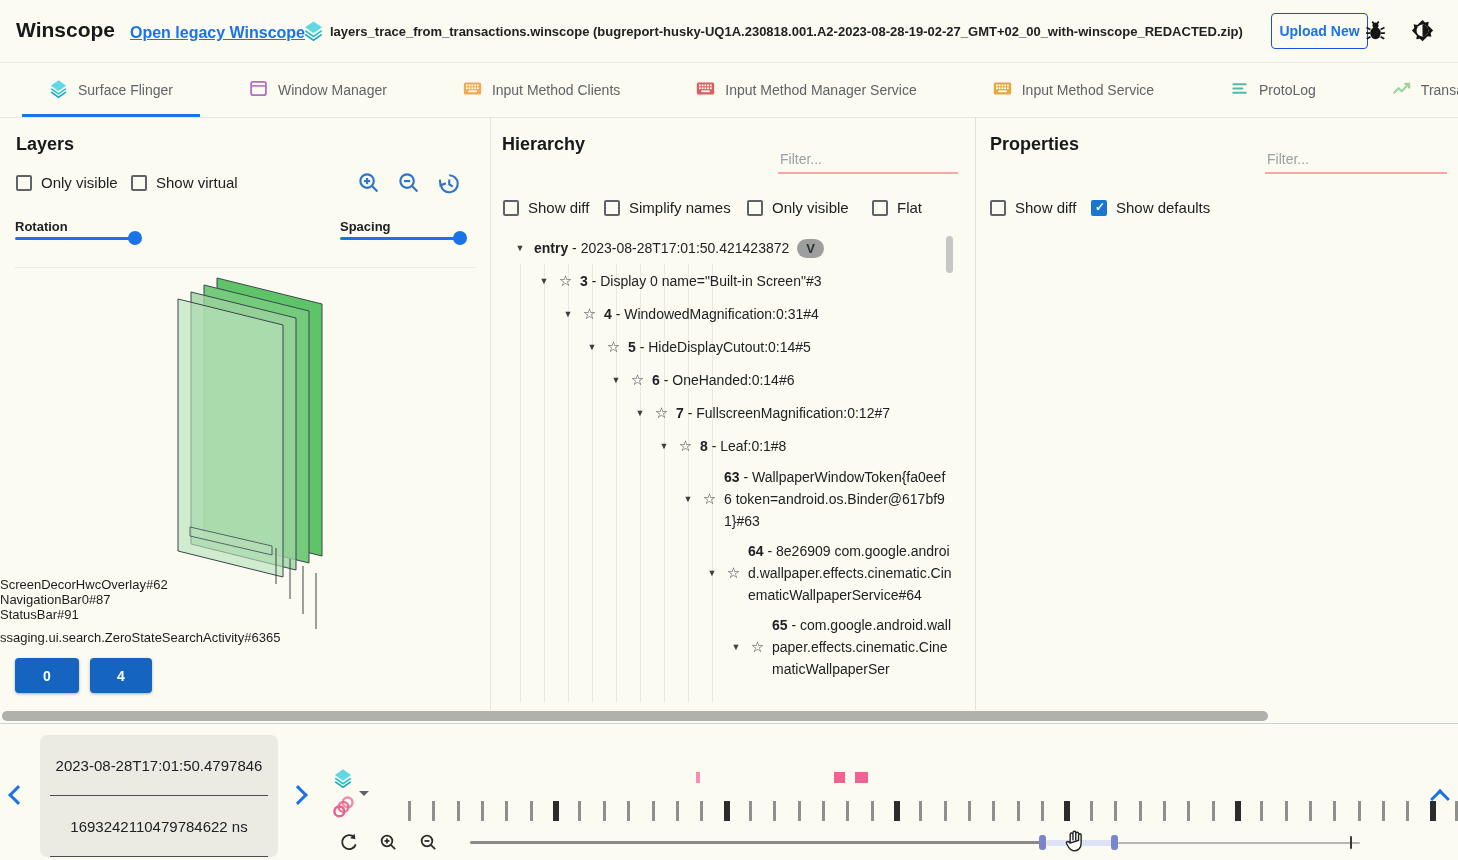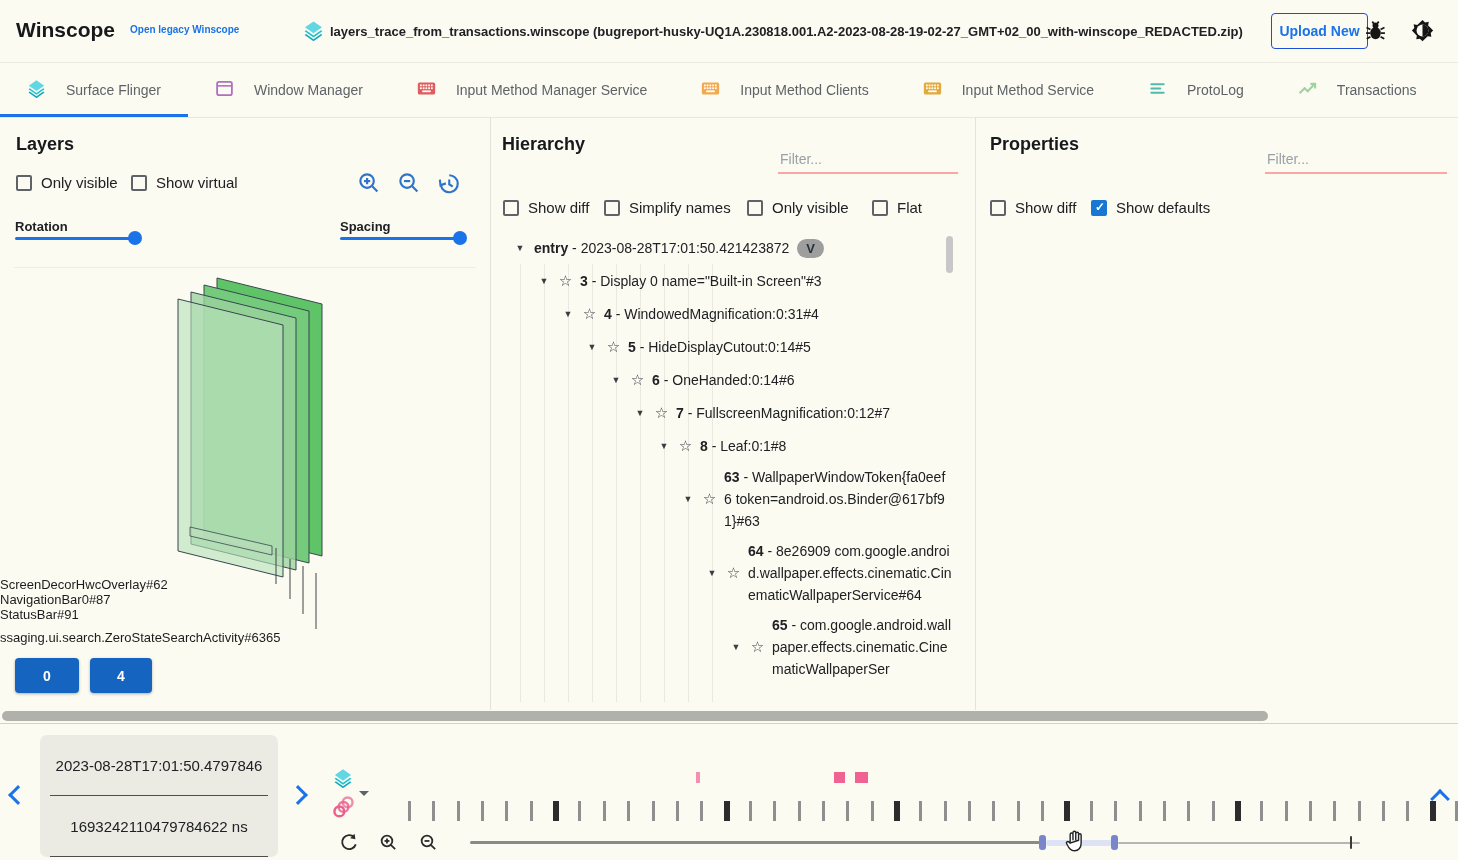--- a/index.html
+++ b/index.html
@@ -3,30 +3,30 @@
 <meta charset="utf-8">
 <style>
   html,body{margin:0;padding:0;}
   body{font-family:"Liberation Sans",sans-serif;background:#fbfbf2;}
   .app{position:relative;width:1458px;height:860px;overflow:hidden;background:#fbfbf2;color:#1f2328;}
   .abs{position:absolute;}
 
   
   .header{position:absolute;left:0;top:0;width:1458px;height:62px;background:#fbfbf2;border-bottom:1px solid #ebebe2;}
   .app-title{position:absolute;left:16px;top:18px;font-size:21px;font-weight:bold;color:#16181b;}
-  .legacy-link{position:absolute;left:130px;top:24px;font-size:10px;font-weight:bold;color:#1a73e8;cursor:pointer;}
+  .legacy-link{position:absolute;left:130px;top:24px;font-size:16px;font-weight:bold;color:#1a73e8;cursor:pointer;text-decoration:underline;}
   .file-icon{position:absolute;left:303px;top:20px;}
   .file-name{position:absolute;left:330px;top:24px;width:935px;font-size:13px;font-weight:bold;color:#202124;white-space:nowrap;overflow:hidden;}
   .upload-btn{position:absolute;left:1271px;top:13px;width:97px;height:36px;border:1px solid #1d4ed8;border-radius:4px;background:transparent;color:#1a73e8;font-weight:bold;font-size:14px;font-family:inherit;cursor:pointer;}
   .bug-icon{position:absolute;left:1364px;top:20px;}
   .theme-icon{position:absolute;left:1410px;top:18px;cursor:pointer;}
 
   
   .tabbar{position:absolute;left:0;top:62px;width:1458px;height:55px;display:flex;border-bottom:1px solid #e8e8df;overflow:hidden;}
-  .tab{position:relative;display:flex;align-items:center;gap:20px;padding:0 27px;font-size:14px;font-weight:500;color:#5f6368;white-space:nowrap;cursor:pointer;flex:0 0 auto;}
+  .tab{position:relative;display:flex;align-items:center;gap:10px;padding:0 27px;font-size:14px;font-weight:500;color:#5f6368;white-space:nowrap;cursor:pointer;flex:0 0 auto;margin-left:22px;}
   .tab.active::after{content:"";position:absolute;left:0;right:0;bottom:0;height:3px;background:#1a73e8;}
 
   
   .vdiv{position:absolute;top:117px;width:1px;height:593px;background:#e3e3db;}
   .panel-title{position:absolute;font-size:18px;font-weight:bold;color:#17191c;}
 
   
   .cbrow{position:absolute;display:flex;align-items:center;cursor:pointer;}
   .cb{width:16px;height:16px;border:2px solid #5f6368;border-radius:2px;margin-right:9px;box-sizing:border-box;background:transparent;flex:0 0 auto;}
   .cb.checked{background:#1976d2;border-color:#1976d2;position:relative;}
@@ -133,55 +133,55 @@
     </div>
     <div class="tab">
       <span><svg width="19" height="19" viewBox="0 0 18 18">
             <rect x="2" y="2.8" width="14" height="12.4" rx="1.8" fill="none" stroke="#b06fc0" stroke-width="1.7"></rect>
             <line x1="2.8" y1="6.5" x2="15.2" y2="6.5" stroke="#b06fc0" stroke-width="1.5"></line>
           </svg></span>
       <span>Window Manager</span>
     </div>
     <div class="tab">
       <span><svg width="19" height="19" viewBox="0 0 18 18">
+            <rect x="0.8" y="3.2" width="16.4" height="11.6" rx="1.6" fill="#f2a950"></rect>
+            <g fill="#fff">
+              <rect x="2.8" y="5.2" width="1.7" height="1.7"></rect>
+              <rect x="5.4" y="5.2" width="1.7" height="1.7"></rect>
+              <rect x="8" y="5.2" width="1.7" height="1.7"></rect>
+              <rect x="10.6" y="5.2" width="1.7" height="1.7"></rect>
+              <rect x="13.2" y="5.2" width="1.7" height="1.7"></rect>
+              <rect x="2.8" y="7.9" width="1.7" height="1.7"></rect>
+              <rect x="5.4" y="7.9" width="1.7" height="1.7"></rect>
+              <rect x="8" y="7.9" width="1.7" height="1.7"></rect>
+              <rect x="10.6" y="7.9" width="1.7" height="1.7"></rect>
+              <rect x="13.2" y="7.9" width="1.7" height="1.7"></rect>
+              <rect x="5" y="10.8" width="8" height="1.7"></rect>
+            </g>
+          </svg></span>
+      <span>Input Method Clients</span>
+    </div>
+    <div class="tab">
+      <span><svg width="19" height="19" viewBox="0 0 18 18">
             <rect x="0.8" y="3.2" width="16.4" height="11.6" rx="1.6" fill="#df5d5d"></rect>
             <g fill="#fff">
               <rect x="2.8" y="5.2" width="1.7" height="1.7"></rect>
               <rect x="5.4" y="5.2" width="1.7" height="1.7"></rect>
               <rect x="8" y="5.2" width="1.7" height="1.7"></rect>
               <rect x="10.6" y="5.2" width="1.7" height="1.7"></rect>
               <rect x="13.2" y="5.2" width="1.7" height="1.7"></rect>
               <rect x="2.8" y="7.9" width="1.7" height="1.7"></rect>
               <rect x="5.4" y="7.9" width="1.7" height="1.7"></rect>
               <rect x="8" y="7.9" width="1.7" height="1.7"></rect>
               <rect x="10.6" y="7.9" width="1.7" height="1.7"></rect>
               <rect x="13.2" y="7.9" width="1.7" height="1.7"></rect>
               <rect x="5" y="10.8" width="8" height="1.7"></rect>
             </g>
           </svg></span>
       <span>Input Method Manager Service</span>
-    </div>
-    <div class="tab">
-      <span><svg width="19" height="19" viewBox="0 0 18 18">
-            <rect x="0.8" y="3.2" width="16.4" height="11.6" rx="1.6" fill="#f2a950"></rect>
-            <g fill="#fff">
-              <rect x="2.8" y="5.2" width="1.7" height="1.7"></rect>
-              <rect x="5.4" y="5.2" width="1.7" height="1.7"></rect>
-              <rect x="8" y="5.2" width="1.7" height="1.7"></rect>
-              <rect x="10.6" y="5.2" width="1.7" height="1.7"></rect>
-              <rect x="13.2" y="5.2" width="1.7" height="1.7"></rect>
-              <rect x="2.8" y="7.9" width="1.7" height="1.7"></rect>
-              <rect x="5.4" y="7.9" width="1.7" height="1.7"></rect>
-              <rect x="8" y="7.9" width="1.7" height="1.7"></rect>
-              <rect x="10.6" y="7.9" width="1.7" height="1.7"></rect>
-              <rect x="13.2" y="7.9" width="1.7" height="1.7"></rect>
-              <rect x="5" y="10.8" width="8" height="1.7"></rect>
-            </g>
-          </svg></span>
-      <span>Input Method Clients</span>
     </div>
     <div class="tab">
       <span><svg width="19" height="19" viewBox="0 0 18 18">
             <rect x="0.8" y="3.2" width="16.4" height="11.6" rx="1.6" fill="#e2a93b"></rect>
             <g fill="#fff">
               <rect x="2.8" y="5.2" width="1.7" height="1.7"></rect>
               <rect x="5.4" y="5.2" width="1.7" height="1.7"></rect>
               <rect x="8" y="5.2" width="1.7" height="1.7"></rect>
               <rect x="10.6" y="5.2" width="1.7" height="1.7"></rect>
               <rect x="13.2" y="5.2" width="1.7" height="1.7"></rect>

